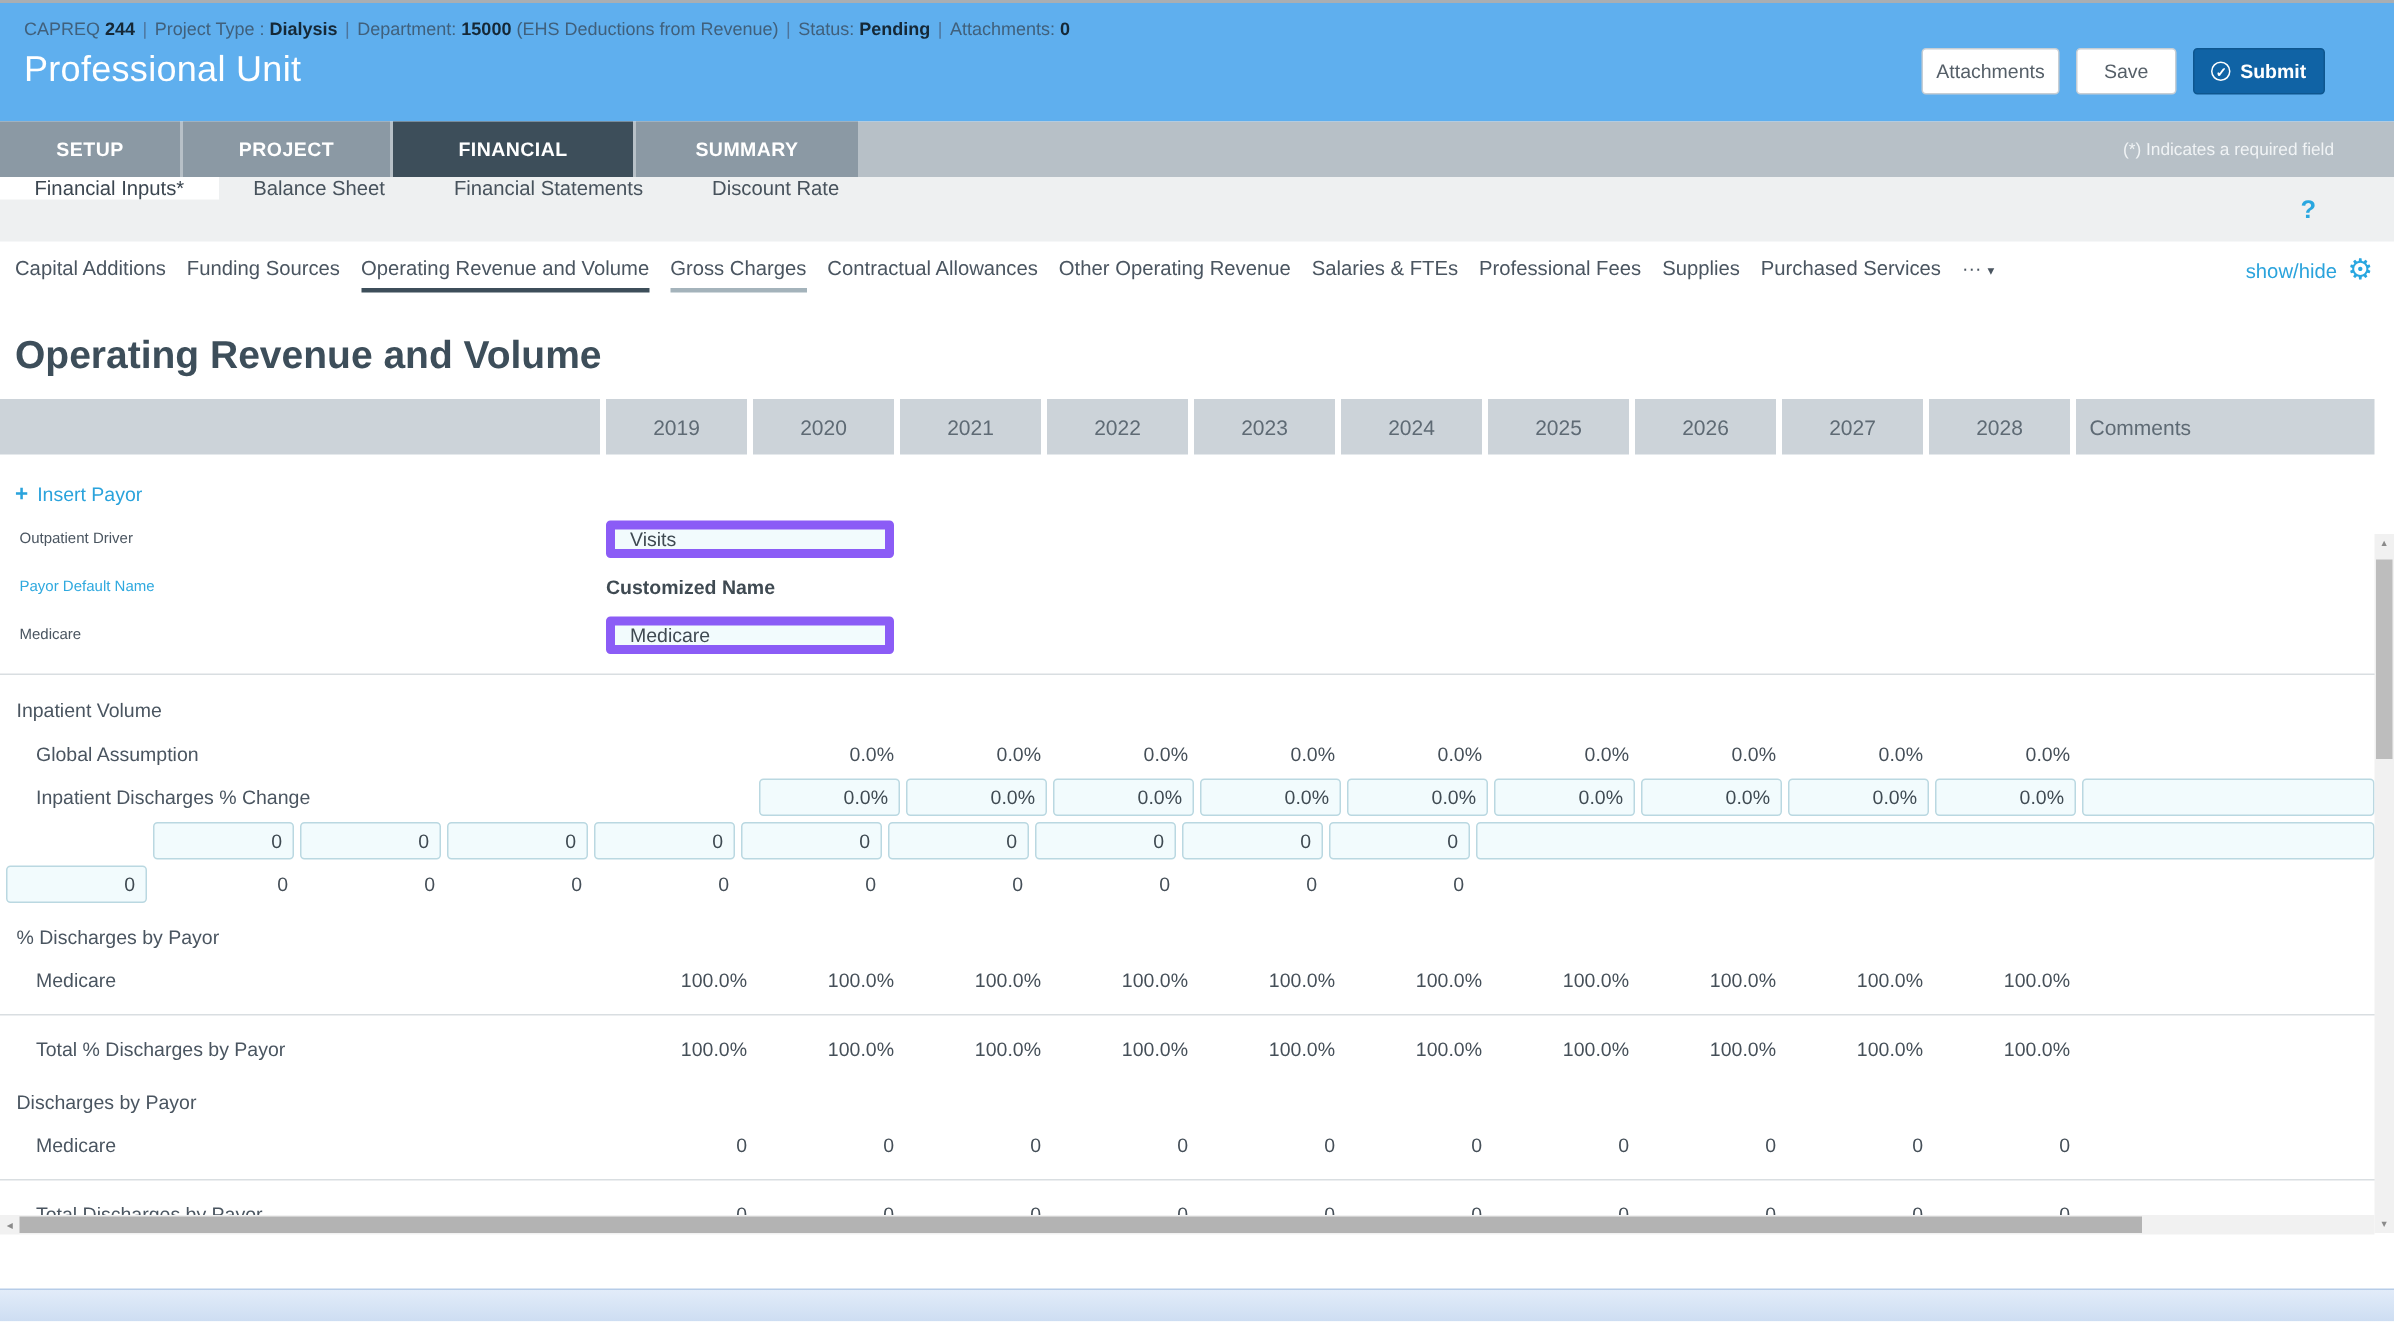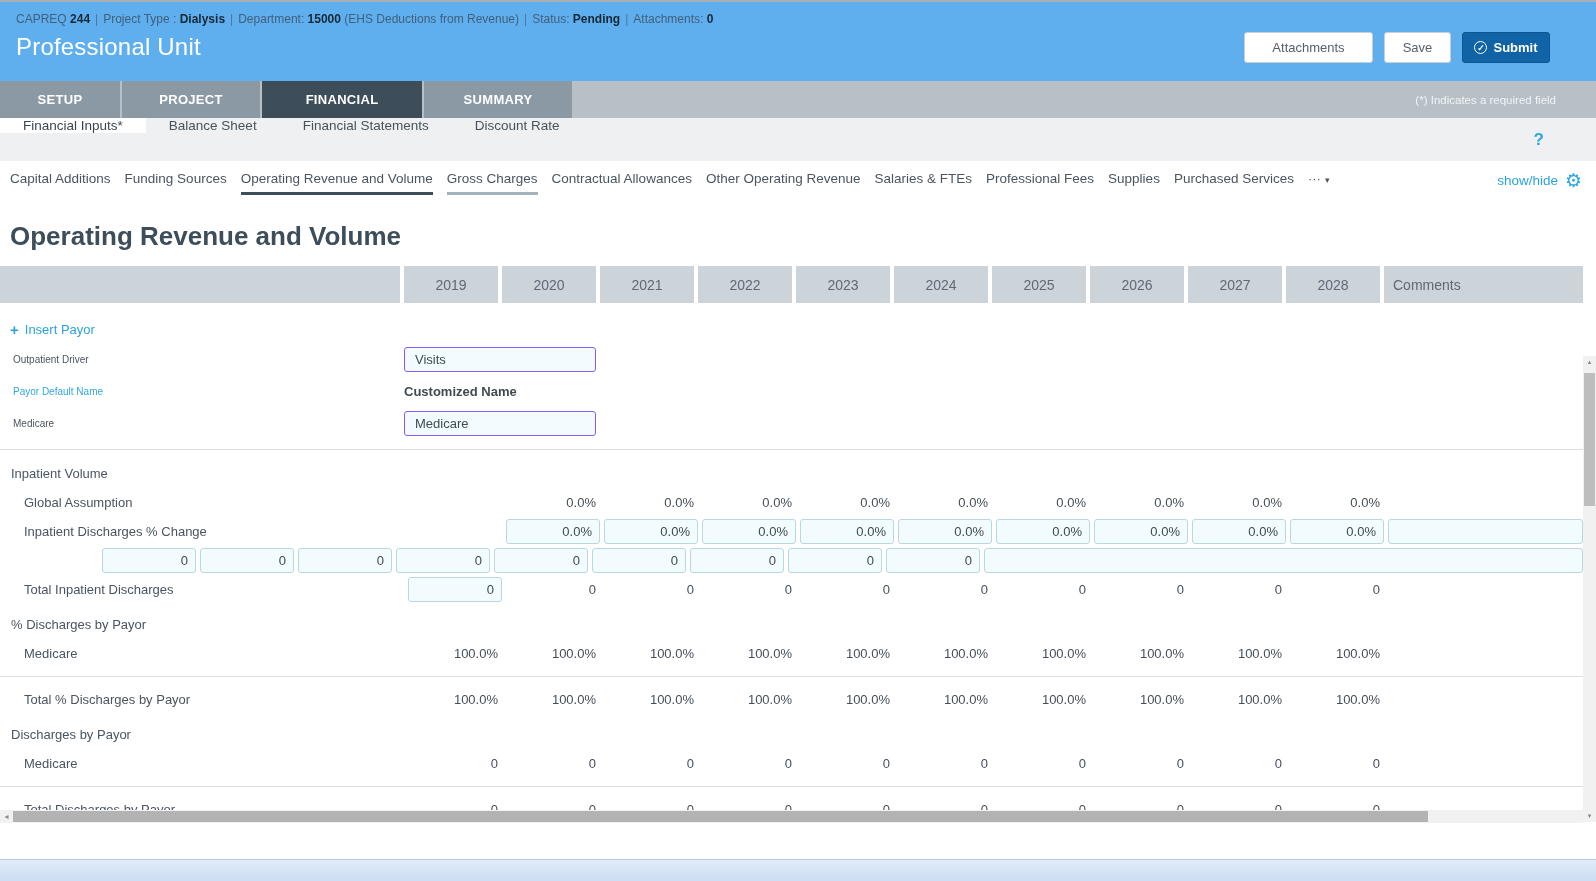--- a/index.html
+++ b/index.html
@@ -12,21 +12,21 @@
   
   .topbar { position:relative; height:79px; background:#5fafee; padding:10px 0 0 16px; }
   .meta { font-size:12px; color:#40607c; }
   .meta b { color:#152836; font-weight:bold; }
   .meta .sep { color:#4d759c; padding:0 5px; }
   .meta .paren { color:#40607c; }
   .proj-title { margin-top:7px; font-size:24px; font-weight:400; color:#ffffff; letter-spacing:.2px; }
   .actions { position:absolute; top:30px; right:46px; display:flex; gap:11px; }
   .btn { height:31px; border-radius:3px; font-size:13px; display:flex; align-items:center; justify-content:center; cursor:pointer; }
   .btn.light { background:#ffffff; border:1px solid #c7ced4; color:#555f68; }
-  .btn-attach { width:129px; }
+  .btn-attach { width:92px; }
   .btn-save { width:67px; }
   .btn-submit { width:88px; background:#1063a5; border:1px solid #0d568f; color:#fff; font-weight:bold; gap:6px; }
   .chk-circle { width:13px; height:13px; border:1.5px solid #fff; border-radius:50%; display:flex; align-items:center; justify-content:center; font-size:9px; font-weight:bold; }
 
   
   .maintabs { position:relative; height:37px; background:#b7c0c7; display:flex;align-items:flex-end; }
   .mtab { height:37px; display:flex; align-items:center; justify-content:center; background:#8b99a4; color:#fff; font-size:13px; font-weight:600; letter-spacing:.3px; margin-right:2px; cursor:pointer; }
   .mtab.t1 { width:120px; } .mtab.t2 { width:138px; } .mtab.t3 { width:160px; } .mtab.t4 { width:148px; }
   .mtab.active { background:#3d4e5a; }
   .required-note { position:absolute; right:40px; top:0; height:37px; display:flex; align-items:center; font-size:11.5px; color:#f0f3f5; }
@@ -60,21 +60,21 @@
   
   .content { padding-top:14px; }
   .link-row { height:24px; display:flex; align-items:center; padding-left:10px; gap:6px; }
   .plus { color:#2aa3dc; font-size:15px; font-weight:bold; }
   .link-blue { color:#2aa3dc; font-size:13px; cursor:pointer; }
 
   .form-row { height:36px; display:flex; align-items:center; }
   .form-label { width:404px; padding-left:13px; font-size:10px; color:#4a5560; }
   .form-label.linkish { color:#2fa9df; }
   .form-label-bold { font-size:13px; font-weight:bold; color:#3f4a52; }
-  .txt-input { width:192px; height:25px; background:#f2fbfd; border:1px solid #8b5cf6; border-radius:3px; font-size:13px; color:#3f4a52; padding:0 10px; font-family:"Liberation Sans", sans-serif; }
+  .txt-input { width:192px; height:25px; background:#f2fbfd; border:6px solid #8b5cf6; border-radius:3px; font-size:13px; color:#3f4a52; padding:0 10px; font-family:"Liberation Sans", sans-serif; }
   .name-row { height:28px; display:flex; align-items:center; }
 
   .row-divider { height:1px; background:#d9dee1; margin:8px 0; }
 
   .grid-row { display:flex; align-items:center; height:29px; }
   .grid-row.section { height:30px; margin-top:5px; }
   .row-label { width:404px; flex:0 0 404px; padding-left:24px; font-size:13px; color:#4a5560; }
   .grid-row.section .row-label { padding-left:11px; }
   .cell { width:98px; flex:0 0 98px; display:flex; align-items:center; justify-content:flex-end; }
   .cell .val { font-size:13px; color:#454f58; padding-right:4px; }
@@ -285,21 +285,20 @@
             <input class="num-input" value="0" style="">
           </div>
           <div class="cell">
             <input class="num-input" value="0" style="">
           </div>
           <div class="cell-comments">
             <input class="comment-input" value="" style="">
           </div>
         </div>
         <div class="grid-row">
-          <div class="row-label">Total Inpatient Discharges</div>
           <div class="cell">
             <input class="num-input" value="0" style="">
           </div>
           <div class="cell">
             <span class="val">0</span>
           </div>
           <div class="cell">
             <span class="val">0</span>
           </div>
           <div class="cell">

